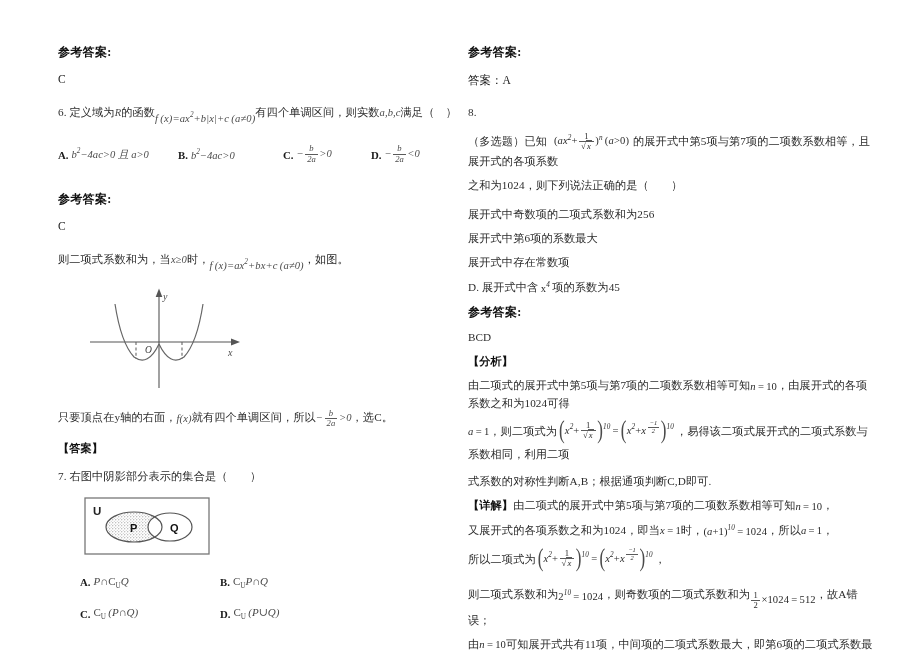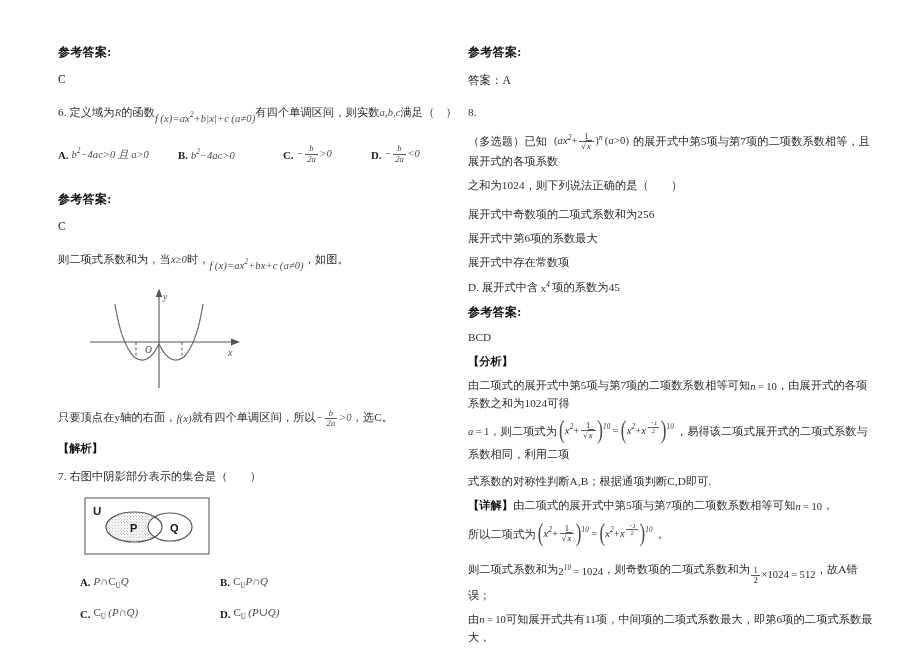--- a/index.html
+++ b/index.html
@@ -136,21 +136,21 @@
         <text x="75" y="15" font-family="Liberation Serif, serif" font-style="italic" font-size="10" fill="#4a4a4a">y</text>
         <text x="140" y="71" font-family="Liberation Serif, serif" font-style="italic" font-size="10" fill="#4a4a4a">x</text>
         <text x="57" y="68" font-family="Liberation Serif, serif" font-style="italic" font-size="9.5" fill="#3a3a3a">O</text>
       </svg>
     </div>
 
     <div class="ln">
       <span>只要顶点在y轴的右面，</span><span class="mth">f(x)</span><span>就有四个单调区间，所以</span><span class="mth">−<span class="frac"><span class="num">b</span><span class="den">2a</span></span>&gt;0</span><span>，选C。</span>
     </div>
 
-    <div class="ln bold">【解析】</div>
+    <div class="ln bold">【答案】</div>
 
     <div class="ln q-num" style="margin-bottom:9px;">
       <span>7.</span>
       <span>右图中阴影部分表示的集合是（　　）</span>
     </div>
 
     <div class="fig-venn">
       <svg width="130" height="62" viewBox="0 0 130 62">
         <defs>
           <pattern id="stipple" width="3" height="3" patternUnits="userSpaceOnUse">
@@ -236,20 +236,23 @@
     <div class="ln tight" style="margin-bottom:10px;">
       <span class="mth b"><span style="font-style:italic;">a</span> = 1</span><span>，则二项式为</span><span class="mth b bigmath" style="margin:0 2px;"><span class="paren">(</span><span style="font-style:italic;">x</span><sup>2</sup>+<span class="frac"><span class="num">1</span><span class="den"><span class="sq"><span class="rad">√</span><span class="bar" style="font-style:italic;">x</span></span></span></span><span class="paren">)</span><sup>10</sup> = <span class="paren">(</span><span style="font-style:italic;">x</span><sup>2</sup>+<span style="font-style:italic;">x</span><sup><span class="frac" style="font-size:6.4px;"><span class="num">−1</span><span class="den">2</span></span></sup><span class="paren">)</span><sup>10</sup></span><span>，易得该二项式展开式的二项式系数与系数相同，利用二项</span>
     </div>
 
     <div class="ln tight">式系数的对称性判断A,B；根据通项判断C,D即可.</div>
 
     <div class="ln tight">
       <span class="bold">【详解】</span><span>由二项式的展开式中第5项与第7项的二项数系数相等可知</span><span class="mth b"><span style="font-style:italic;">n</span> = 10</span><span>，</span>
     </div>
 
+    <div class="ln tight">
+      <span>又展开式的各项系数之和为1024，即当</span><span class="mth b"><span style="font-style:italic;">x</span> = 1</span><span>时，</span><span class="mth b">(<span style="font-style:italic;">a</span>+1)<sup>10</sup> = 1024</span><span>，所以</span><span class="mth b"><span style="font-style:italic;">a</span> = 1</span><span>，</span>
+    </div>
 
     <div class="ln tight" style="">
       <span>所以二项式为</span><span class="mth b bigmath" style="margin:0 2px;"><span class="paren">(</span><span style="font-style:italic;">x</span><sup>2</sup>+<span class="frac"><span class="num">1</span><span class="den"><span class="sq"><span class="rad">√</span><span class="bar" style="font-style:italic;">x</span></span></span></span><span class="paren">)</span><sup>10</sup> = <span class="paren">(</span><span style="font-style:italic;">x</span><sup>2</sup>+<span style="font-style:italic;">x</span><sup><span class="frac" style="font-size:6.4px;"><span class="num">−1</span><span class="den">2</span></span></sup><span class="paren">)</span><sup>10</sup></span><span>，</span>
     </div>
 
     <div class="ln tight">
       <span>则二项式系数和为</span><span class="mth b">2<sup>10</sup> = 1024</span><span>，则奇数项的二项式系数和为</span><span class="mth b bigmath"><span class="frac"><span class="num">1</span><span class="den">2</span></span>×1024 = 512</span><span>，故A错误；</span>
     </div>
 
     <div class="ln tight">

